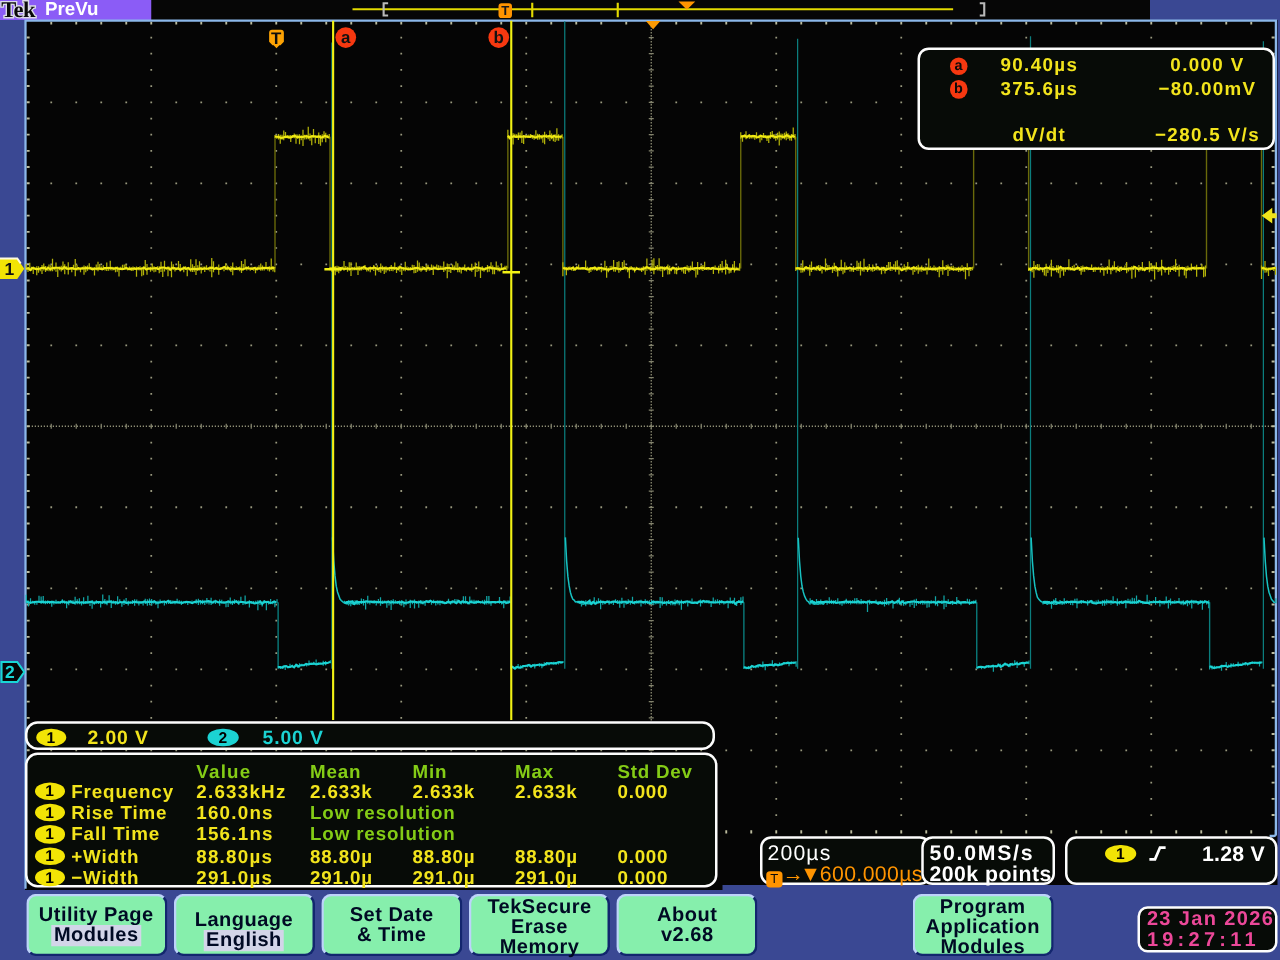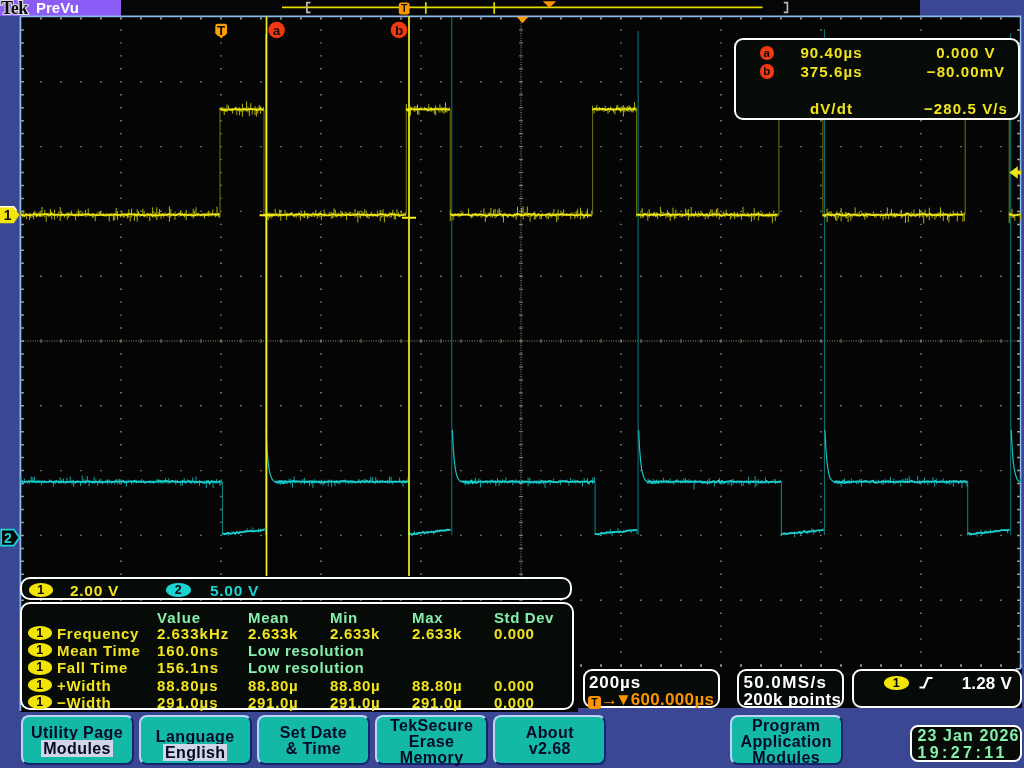--- a/index.html
+++ b/index.html
@@ -19,26 +19,26 @@
 .chbar{left:20px;top:577px;width:551.5px;height:22.5px;border-radius:10px}
 .badge{position:absolute;width:24.5px;height:14.5px;border-radius:50%;background:#f2e405;color:#000;font-weight:bold;font-size:12.5px;line-height:14.5px;text-align:center}
 .meas{left:20px;top:601.5px;width:553.5px;height:108.5px;border-radius:10px}
 .mrow{position:absolute;left:0;width:100%;height:17px;font-weight:bold;font-size:15px}
 .m0{position:absolute;left:35px;letter-spacing:0.7px}
 .m1{position:absolute;left:135px;letter-spacing:1.0px}
 .m2{position:absolute;left:226px;letter-spacing:0.7px}
 .m3{position:absolute;left:308px;letter-spacing:0.7px}
 .m4{position:absolute;left:390px;letter-spacing:0.7px}
 .m5{position:absolute;left:472px;letter-spacing:0.6px}
-.yel{color:#f2e41c}.wht{color:#86efac}.cyn{color:#1bd3d3}.org{color:#ff9400}
-.boxA{left:583px;top:669px;width:137px;height:38.5px;font-weight:bold;font-size:17px;color:#fff}
+.yel{color:#f2e41c}.wht{color:#84cc16}.cyn{color:#1bd3d3}.org{color:#ff9400}
+.boxA{left:608px;top:669px;width:137px;height:38.5px;font-weight:normal;font-size:17px;color:#fff}
 .boxB{left:736.5px;top:669px;width:107px;height:38.5px;font-weight:bold;font-size:17px;color:#fff}
 .boxC{left:852px;top:669px;width:170px;height:38.5px;font-weight:bold;font-size:17px;color:#fff}
-.dbox{left:909.5px;top:724.5px;width:112.5px;height:37px;font-weight:bold;font-size:16px;color:#86efac;border-radius:8px}
-.btn{position:absolute;top:715px;width:113px;height:50px;background:#14b8a6;border-radius:8px;color:#000a24;font-weight:bold;font-size:16px;line-height:15.8px;text-align:center;letter-spacing:0.4px;border-top:2px solid #bdd3fa;border-left:2px solid #bdd3fa;border-bottom:2px solid #12266e;border-right:2px solid #12266e}
+.dbox{left:909.5px;top:724.5px;width:112.5px;height:37px;font-weight:bold;font-size:16px;color:#ec4899;border-radius:8px}
+.btn{position:absolute;top:715px;width:113px;height:50px;background:#86efac;border-radius:8px;color:#000a24;font-weight:bold;font-size:16px;line-height:15.8px;text-align:center;letter-spacing:0.4px;border-top:2px solid #bdd3fa;border-left:2px solid #bdd3fa;border-bottom:2px solid #12266e;border-right:2px solid #12266e}
 .chip{background:#d2d5e8;padding:0 2px}
 .ticon{display:inline-block;width:13px;height:13px;background:#ff9400;border-radius:3px;color:#0a0a0a;font-size:10.5px;line-height:13px;text-align:center;vertical-align:-1.5px}
 </style></head>
 <body>
 <div id="s">
 <div class="abs rec"></div>
 <div class="abs grat"></div>
 <div class="abs grat2"></div>
 <div class="abs tekbar">
       <svg class="tek" width="34" height="16" viewBox="0 0 34 16">
@@ -161,21 +161,21 @@
         <span class="badge" style="left:5.5px;top:1px">1</span>
         <span class="m0 yel">Frequency</span>
         <span class="m1 yel">2.633kHz</span>
         <span class="m2 yel">2.633k</span>
         <span class="m3 yel">2.633k</span>
         <span class="m4 yel">2.633k</span>
         <span class="m5 yel">0.000</span>
       </div>
       <div class="mrow" style="top:38.4px">
         <span class="badge" style="left:5.5px;top:1px">1</span>
-        <span class="m0 yel">Mean Time</span>
+        <span class="m0 yel">Rise Time</span>
         <span class="m1 yel">160.0ns</span>
         <span class="m2 wht">Low resolution</span>
       </div>
       <div class="mrow" style="top:55.7px">
         <span class="badge" style="left:5.5px;top:1px">1</span>
         <span class="m0 yel">Fall Time</span>
         <span class="m1 yel">156.1ns</span>
         <span class="m2 wht">Low resolution</span>
       </div>
       <div class="mrow" style="top:73.0px">

